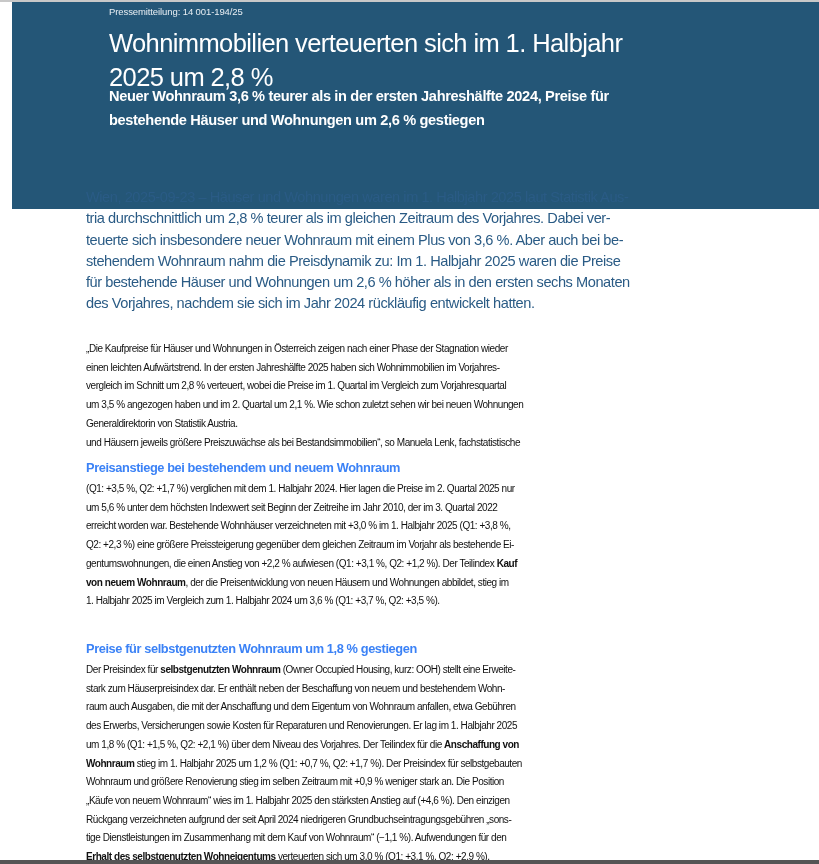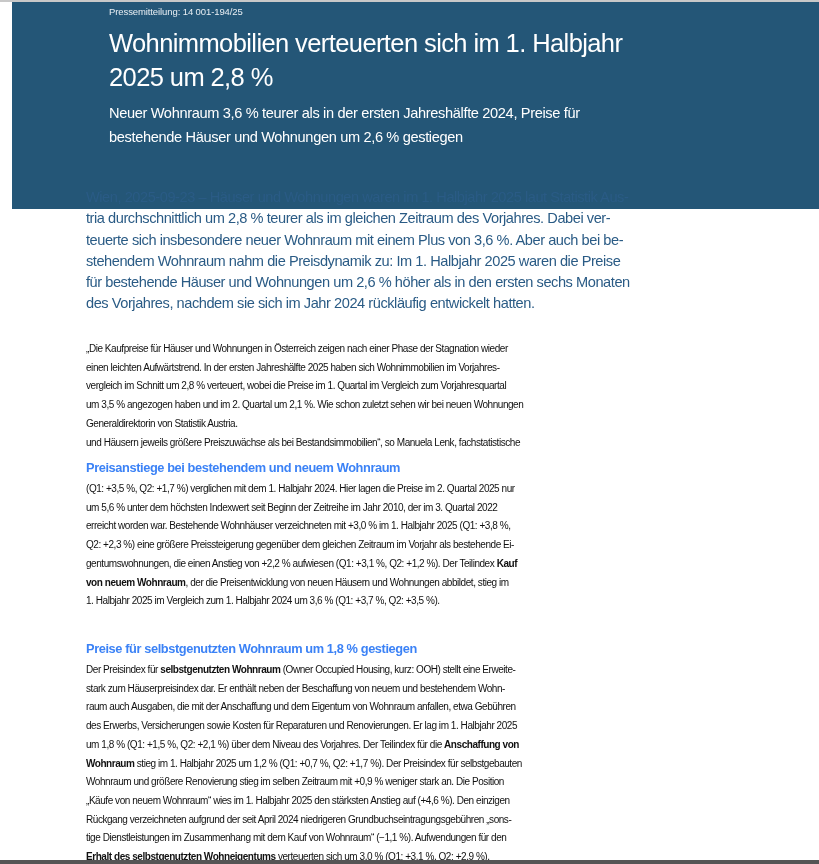--- a/index.html
+++ b/index.html
@@ -42,25 +42,25 @@
       left: 97px; top: 24px;
       width: 700px;
       font-size: 25.5px;
       line-height: 34px;
       font-weight: normal;
       letter-spacing: -0.6px;
       margin: 0;
     }
     .subtitle {
       position: absolute;
-      left: 97px; top: 99px;
+      left: 97px; top: 82px;
       width: 700px;
       font-size: 14.6px;
       line-height: 24px;
-      font-weight: normal;
+      font-weight: bold;
       letter-spacing: -0.35px;
       margin: 0;
     }
     .content {
       position: absolute;
       left: 86px;
       width: 680px;
     }
     .lead {
       top: 187px;

